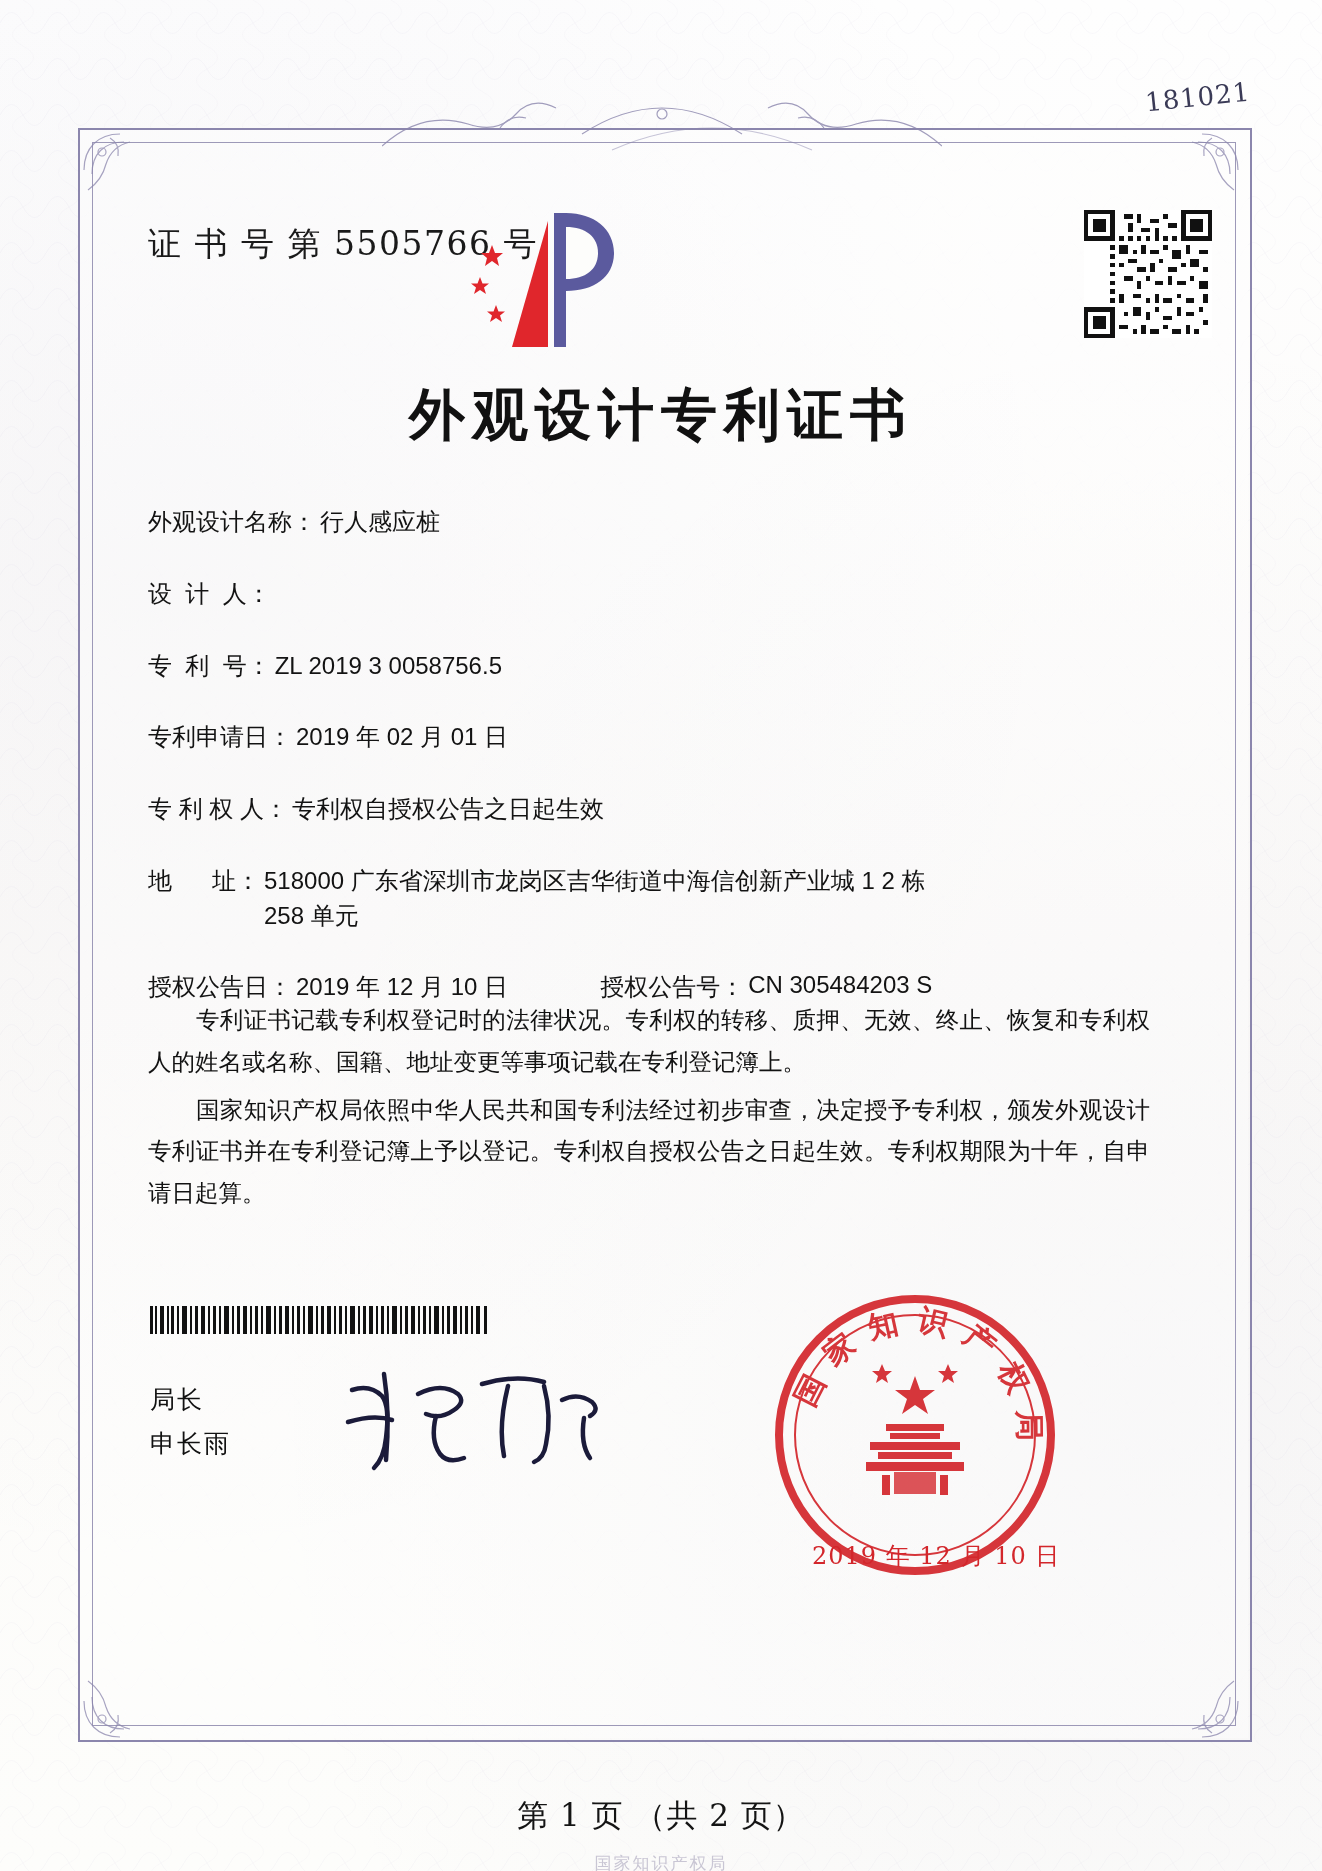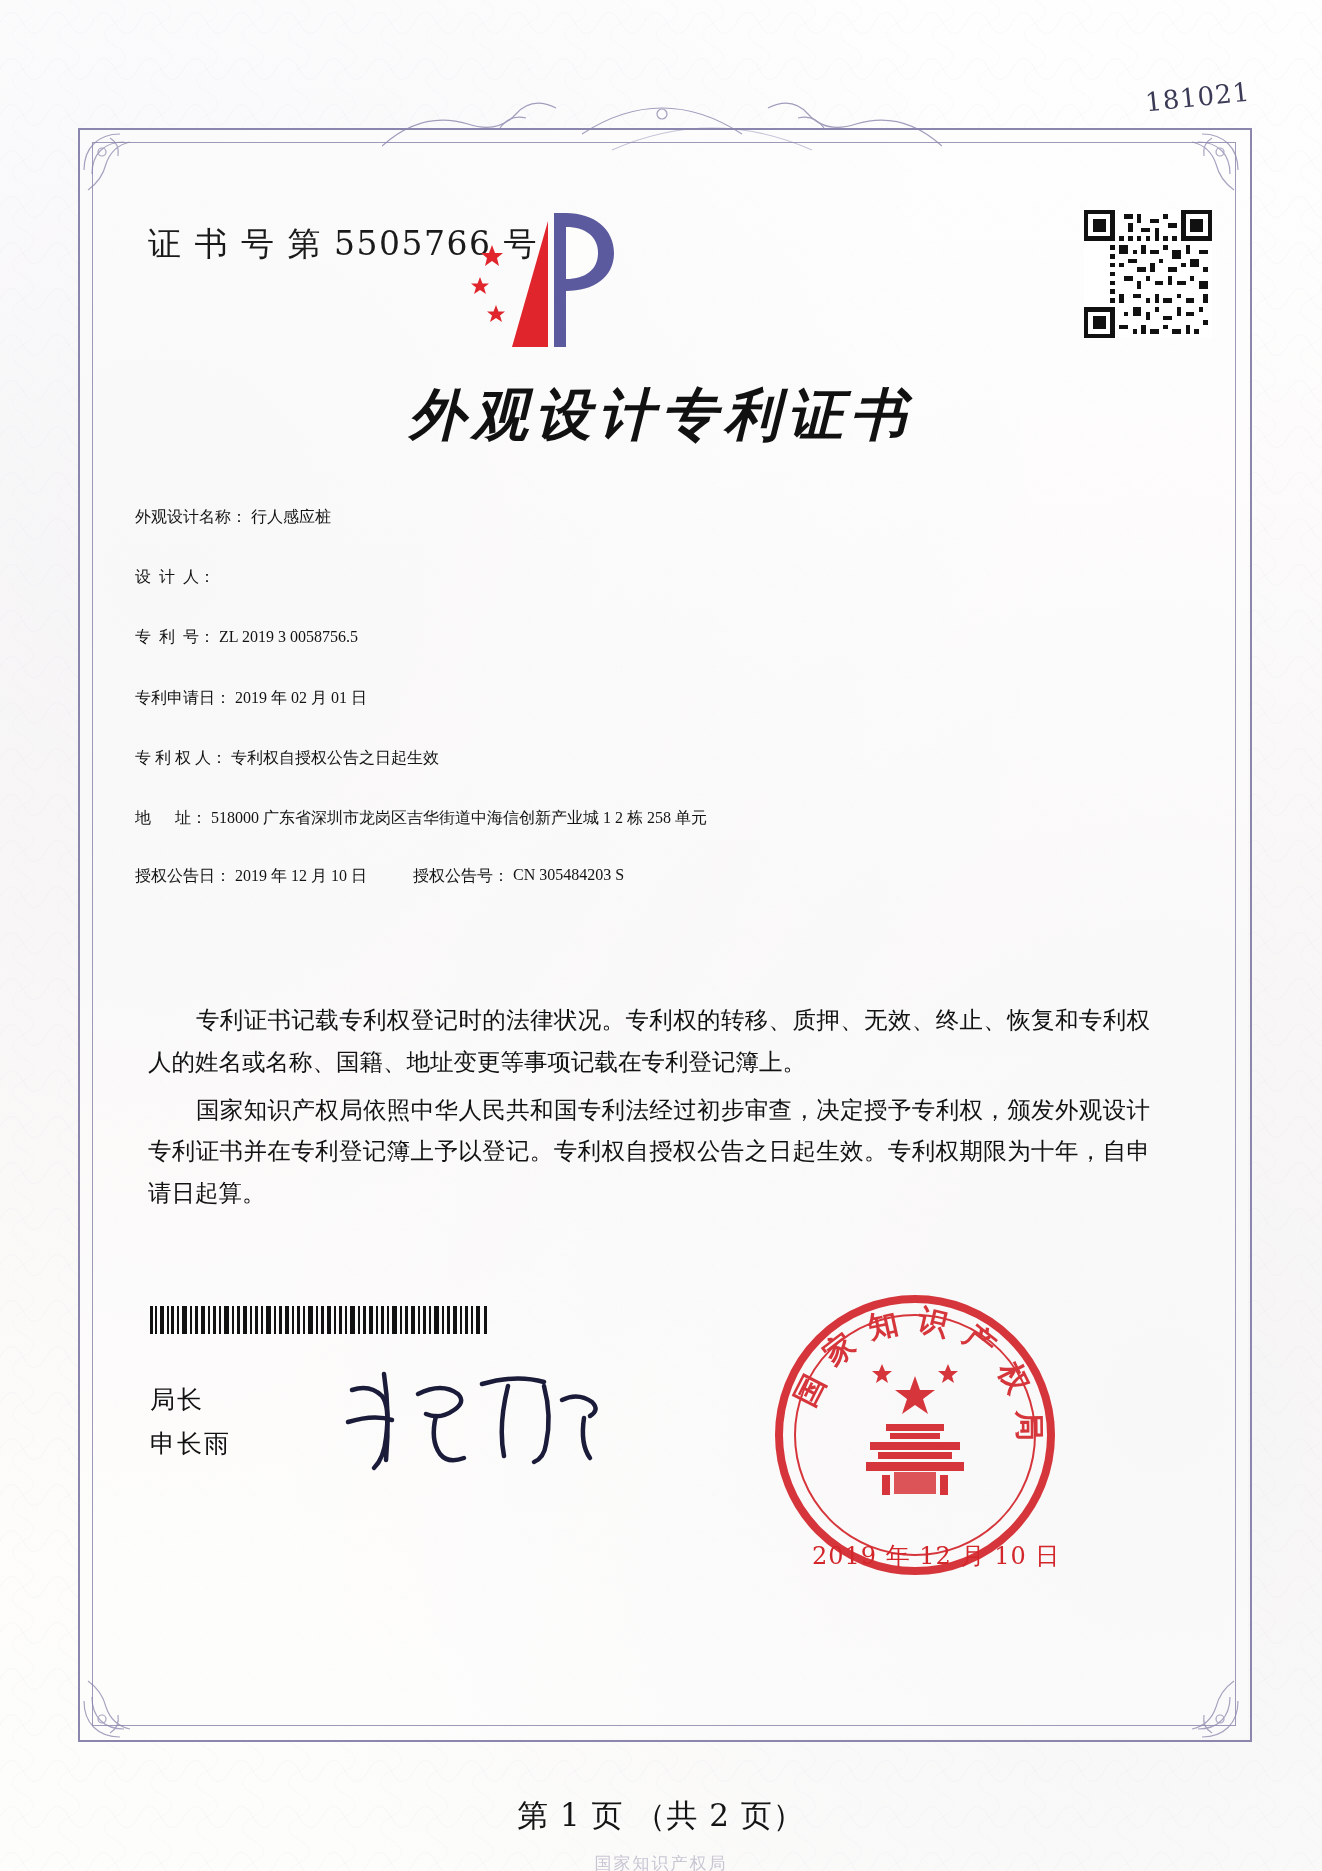--- a/index.html
+++ b/index.html
@@ -104,31 +104,30 @@
     position: absolute;
     left: 0;
     right: 0;
     top: 378px;
     text-align: center;
     font-size: 56px;
     font-weight: bold;
     letter-spacing: 7px;
     color: #111;
     font-family: "DejaVu Serif", serif;
-    font-style: italic;
   }
   
   .fields {
     position: absolute;
-    left: 135px;
+    left: 148px;
     top: 505px;
     width: 1000px;
-    font-size: 16px;
+    font-size: 24px;
     color: #131313;
-    font-family: Liberation Serif, serif;
+    font-family: Liberation Sans, sans-serif;
   }
   .field-row {
     display: flex;
     align-items: flex-start;
     margin-bottom: 37px;
     line-height: 1.45;
   }
   .field-label {
     white-space: pre;
     flex: 0 0 auto;
@@ -139,21 +138,21 @@
   }
   .field-value.wrap {
     max-width: 700px;
   }
   .row-split {
     display: flex;
     align-items: flex-start;
     margin-bottom: 30px;
   }
   .row-split .seg2 {
-    margin-left: 46px;
+    margin-left: 92px;
   }
   
   .paras {
     position: absolute;
     left: 148px;
     top: 1000px;
     width: 1002px;
     font-size: 23.5px;
     line-height: 1.78;
     color: #121212;

